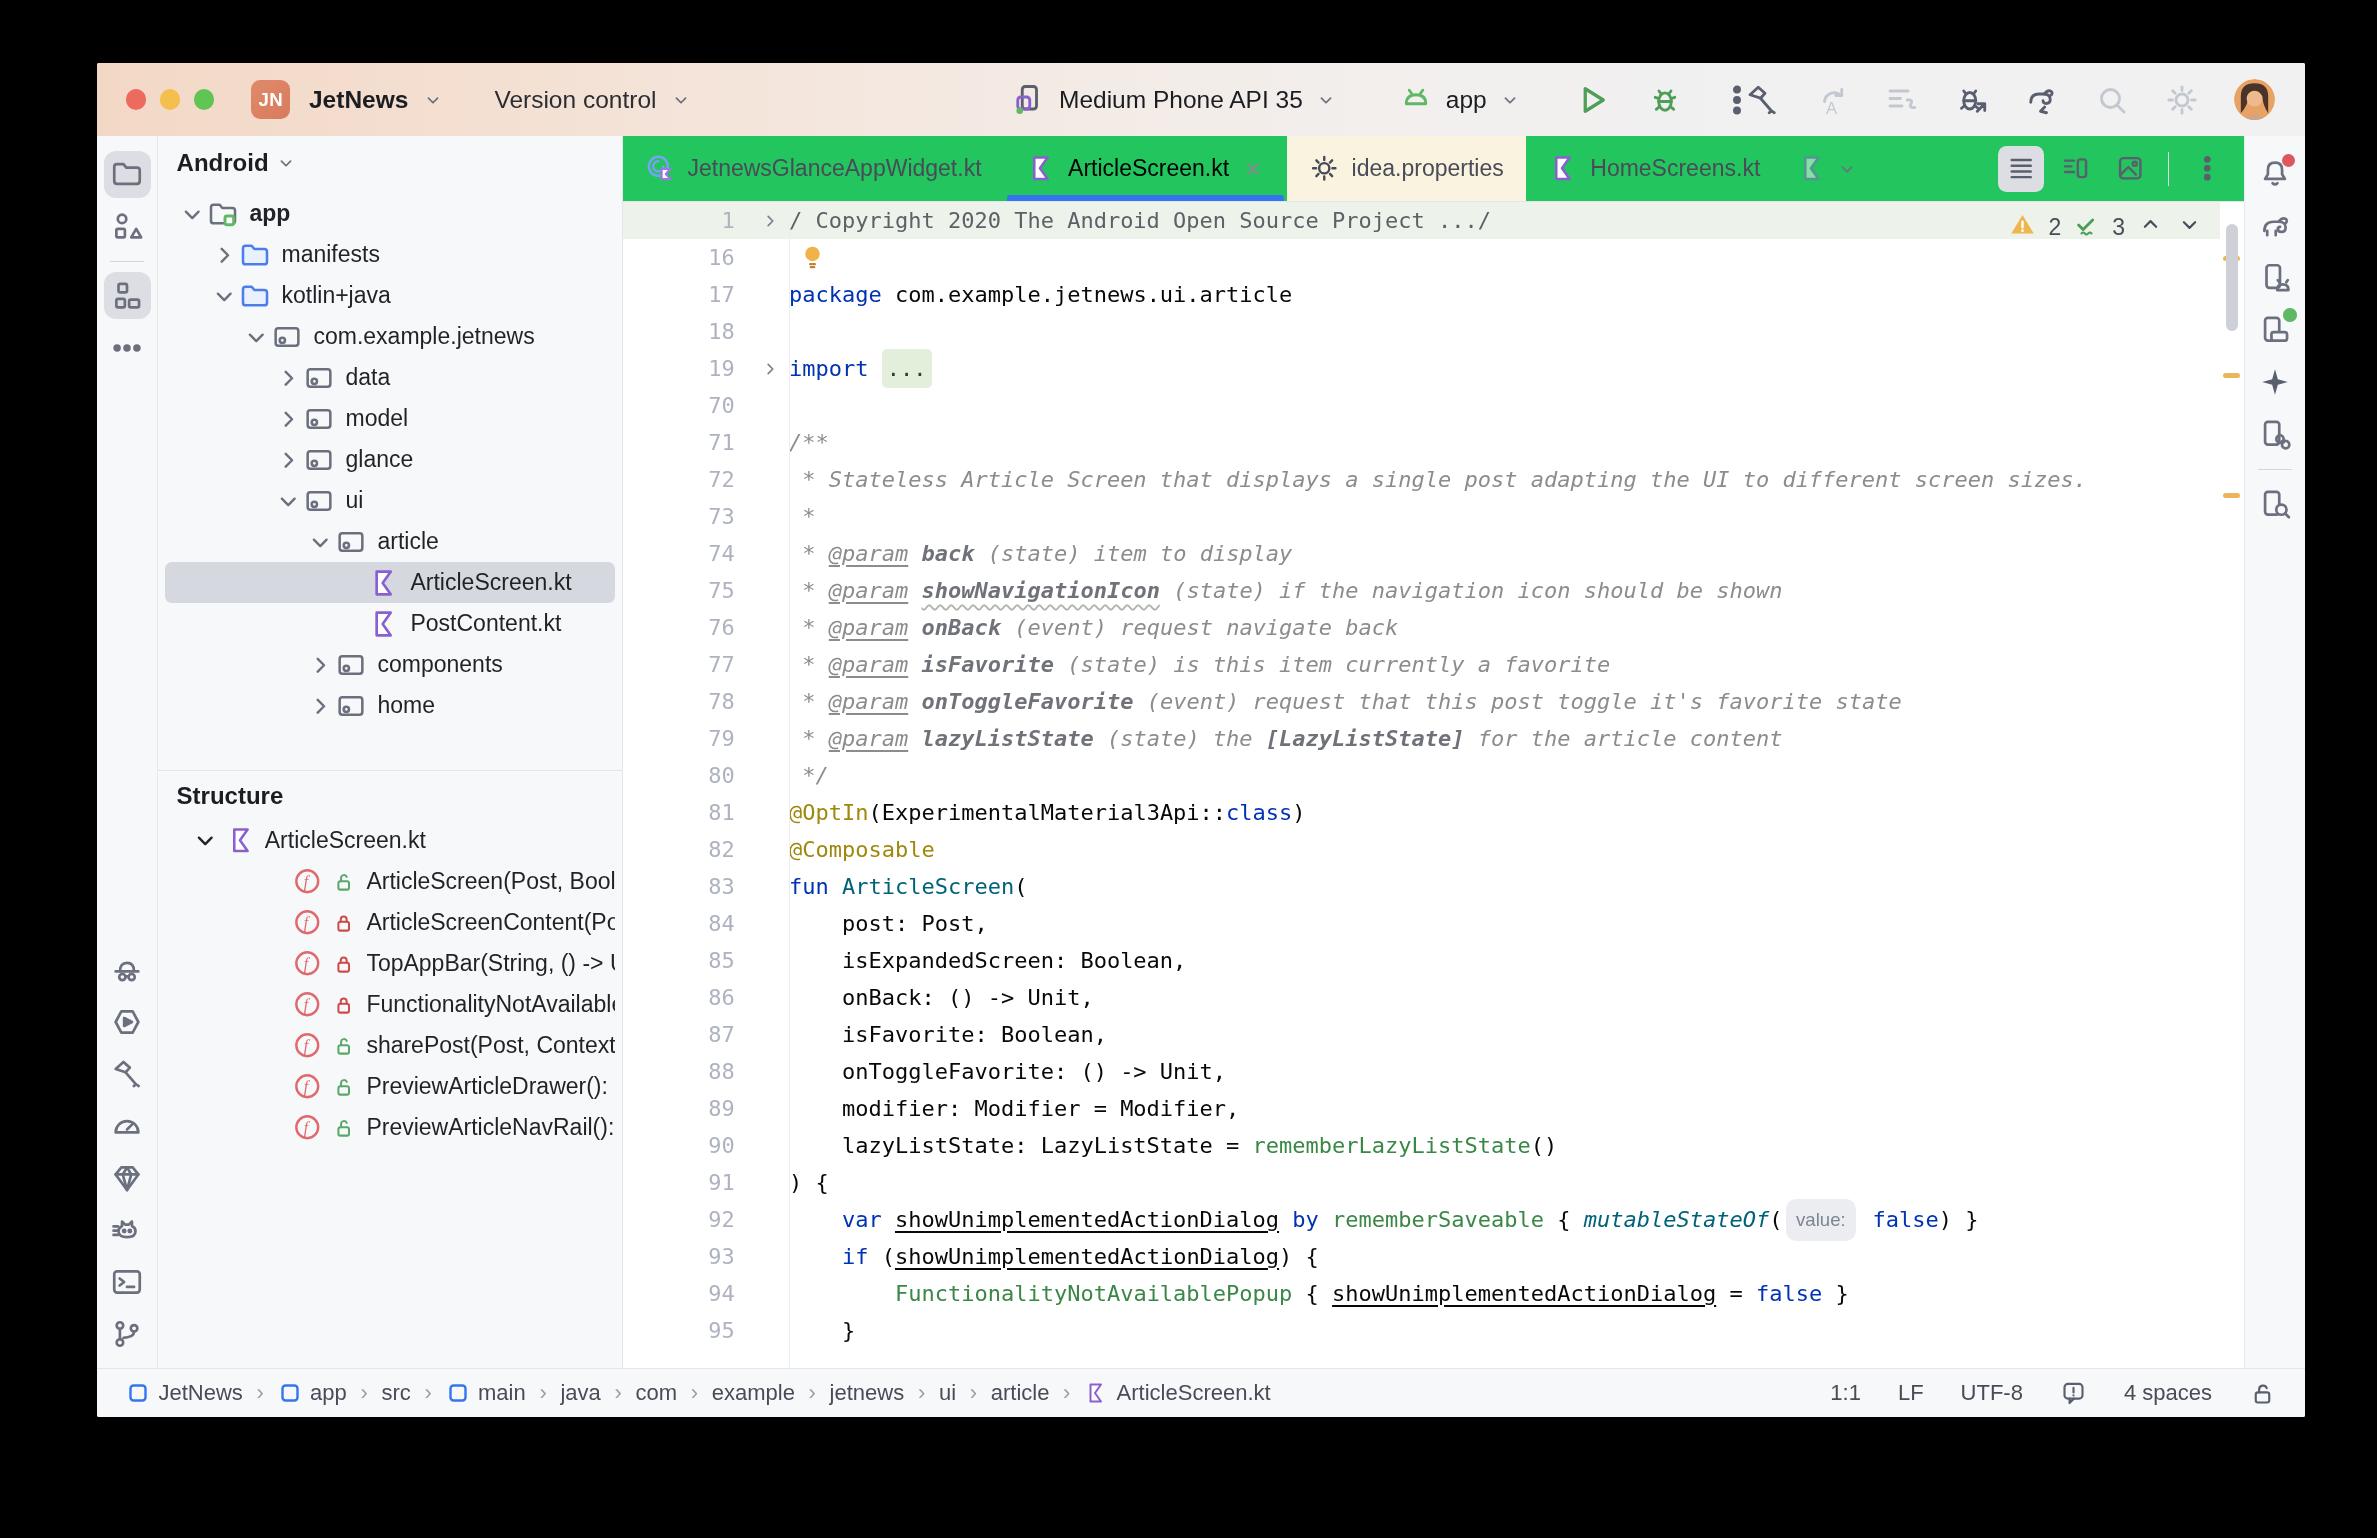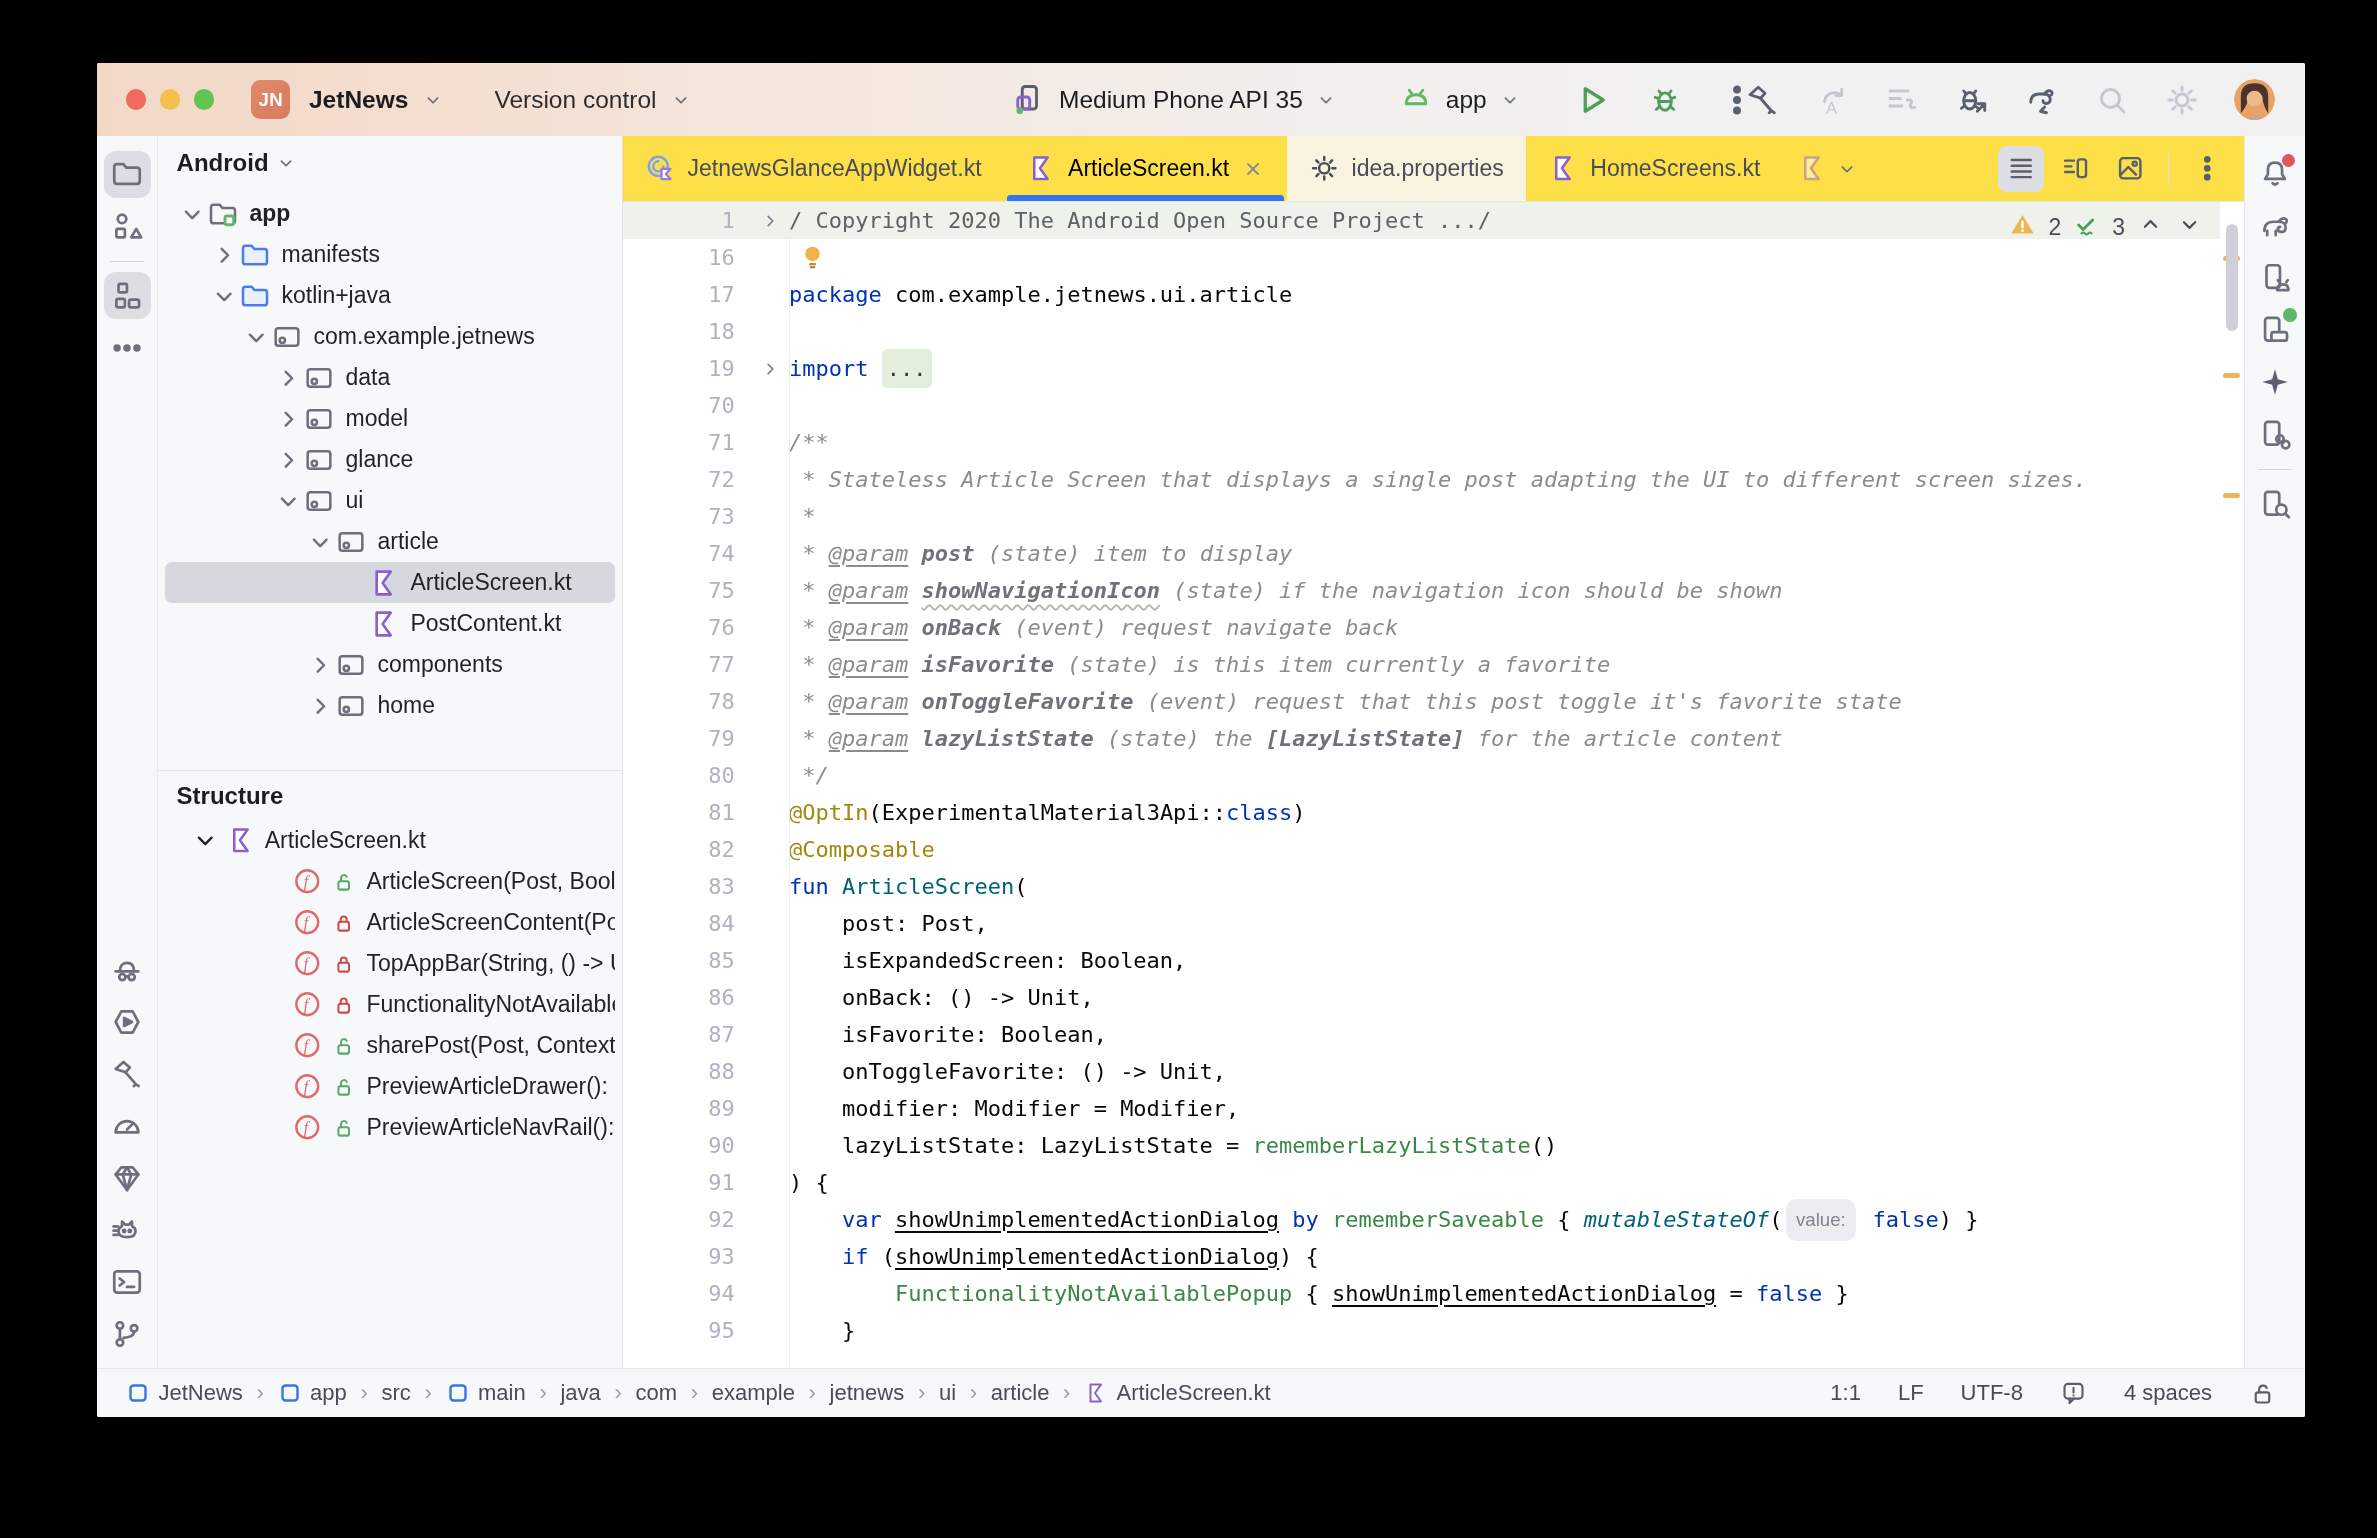--- a/index.html
+++ b/index.html
@@ -54,21 +54,21 @@
   .trow .ticon { width:32px; height:32px; flex:0 0 32px; margin-right:10.2px; display:flex; }
   .trow.bold { font-weight:700; }
   .structure { flex:1; border-top:0.8px solid #e3e5e8; margin-top:5.1px; display:flex; flex-direction:column; overflow:hidden; }
   .structure .panel-head { height:49px; flex:0 0 49px; }
   .srow { height:41px; display:flex; align-items:center; margin:0 6.8px; font-size:23px; color:#1f2226; white-space:nowrap; overflow:hidden; }
   .srow .ticon { width:30.5px; height:30.5px; flex:0 0 30.5px; margin-right:8.5px; display:flex; }
   .srow .vis { width:25.4px; height:25.4px; flex:0 0 25.4px; margin-right:10.2px; display:flex; }
 
   
   .editor { flex:1; display:flex; flex-direction:column; min-width:0; background:#fff; }
-  .tabbar { height:66px; flex:0 0 66px; background:#fde047; border-bottom:0.8px solid #e3e5e8; display:flex; align-items:stretch; }
+  .tabbar { height:66px; flex:0 0 66px; background:#22c55e; border-bottom:0.8px solid #e3e5e8; display:flex; align-items:stretch; }
   .tab { display:flex; align-items:center; gap:12px; padding:0 22px; font-size:23px; color:#494b57; position:relative; }
   .tab .ticon { width:30.5px; height:30.5px; display:flex; }
   .tab.active { color:#000; }
   .tab.active::after { content:""; position:absolute; left:3.4px; right:3.4px; bottom:0; height:6px; background:#3574f0; border-radius:3.4px 3.4px 0 0; }
   .tab.tinted { background:#faf3e0; }
   .tab .closex { width:24px; height:24px; color:#878b94; display:flex; }
   .tab-extra { display:flex; align-items:center; margin-left:15.2px; gap:8.5px; }
   .tab-extra .ticon { width:30.5px; height:30.5px; opacity:.45; display:flex; }
   .tab-tools { margin-left:auto; display:flex; align-items:center; gap:8.5px; padding-right:13.5px; }
   .vbtn { width:46px; height:46px; border-radius:8.5px; display:flex; align-items:center; justify-content:center; color:#5a5f6e; }
@@ -784,21 +784,21 @@
                 <pre><span class="seg-c"> * Stateless Article Screen that displays a single post adapting the UI to different screen sizes.</span></pre>
               </div>
               <div class="cl">
                 <span class="num">73</span>
                 <span class="foldc"></span>
                 <pre><span class="seg-c"> *</span></pre>
               </div>
               <div class="cl">
                 <span class="num">74</span>
                 <span class="foldc"></span>
-                <pre><span class="seg-c"> * </span><span class="seg-ctag">@param</span><span class="seg-c"> </span><span class="seg-cb">post</span><span class="seg-c"> (state) item to display</span></pre>
+                <pre><span class="seg-c"> * </span><span class="seg-ctag">@param</span><span class="seg-c"> </span><span class="seg-cb">back</span><span class="seg-c"> (state) item to display</span></pre>
               </div>
               <div class="cl">
                 <span class="num">75</span>
                 <span class="foldc"></span>
                 <pre><span class="seg-c"> * </span><span class="seg-ctag">@param</span><span class="seg-c"> </span><span class="seg-cb seg-wavy">showNavigationIcon</span><span class="seg-c"> (state) if the navigation icon should be shown</span></pre>
               </div>
               <div class="cl">
                 <span class="num">76</span>
                 <span class="foldc"></span>
                 <pre><span class="seg-c"> * </span><span class="seg-ctag">@param</span><span class="seg-c"> </span><span class="seg-cb">onBack</span><span class="seg-c"> (event) request navigate back</span></pre>

